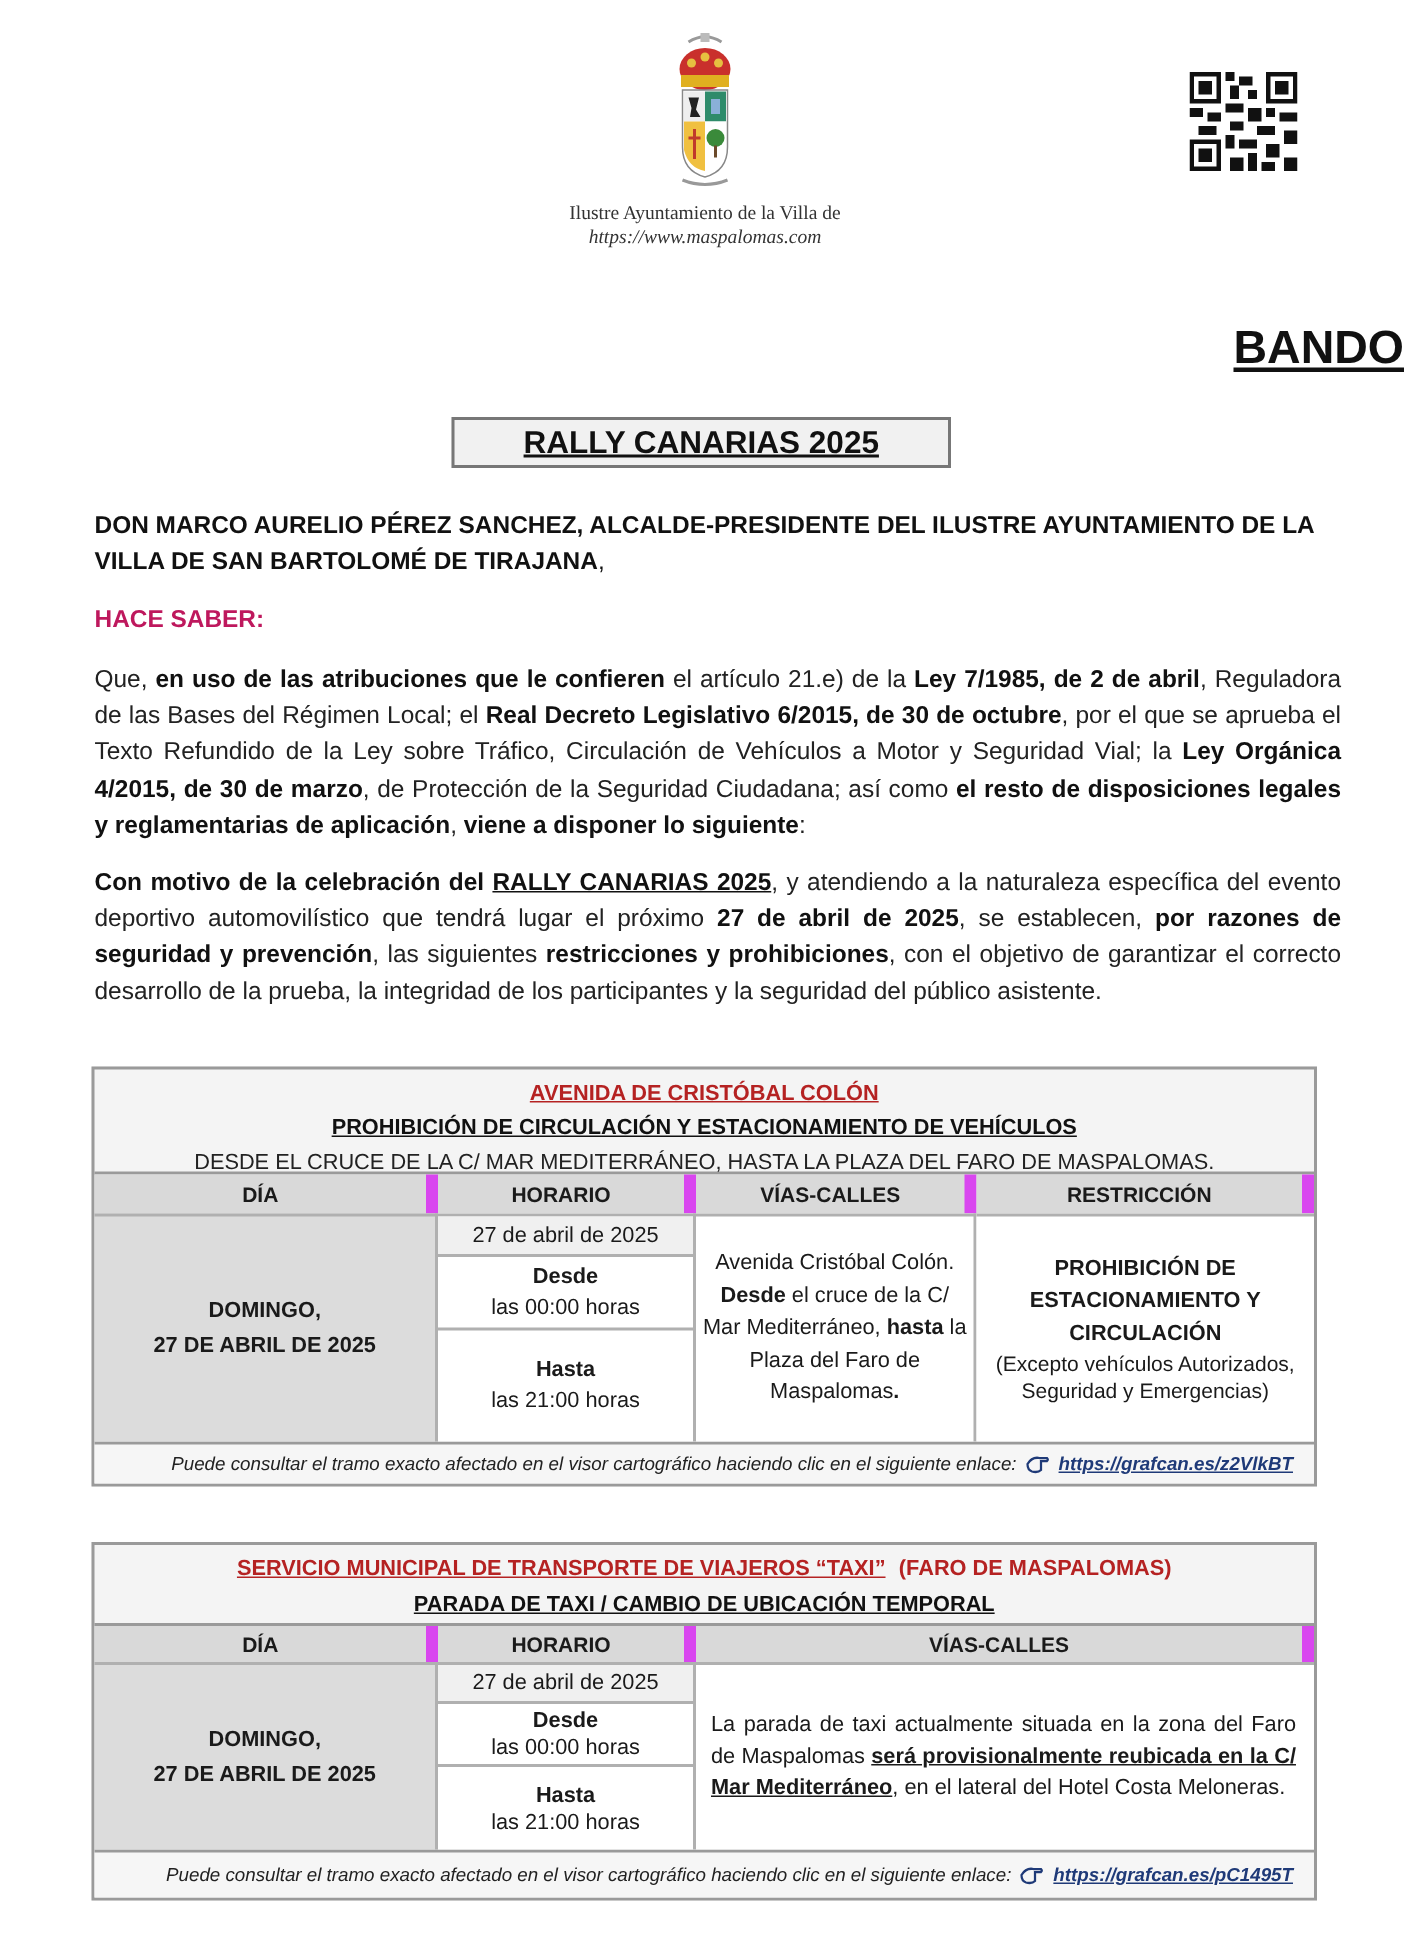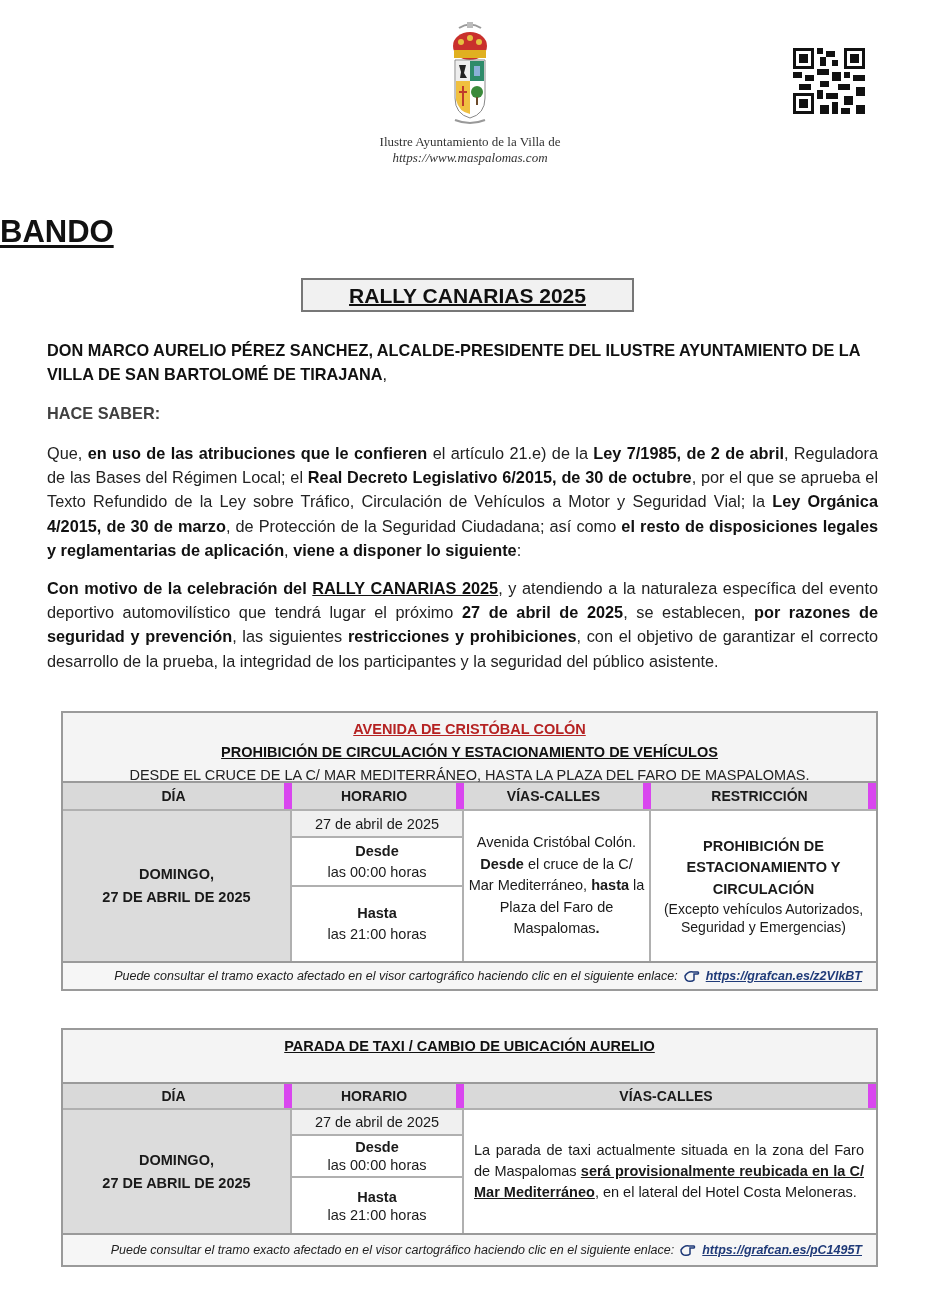--- a/index.html
+++ b/index.html
@@ -4,25 +4,25 @@
 <style>
   html, body { margin: 0; padding: 0; background: #ffffff; }
   body { width: 936px; height: 1305px; position: relative; overflow: hidden; font-family: "Liberation Sans", sans-serif; color: #1a1a1a; }
 
   .crest { position: absolute; left: 449px; top: 18px; width: 42px; height: 112px; }
   .qr { position: absolute; left: 793px; top: 48px; width: 72px; height: 66px; }
 
   .org { position: absolute; left: 300px; top: 134px; width: 340px; text-align: center; font-family: "Liberation Serif", serif; font-size: 13px; line-height: 16px; color: #333; }
   .org .url { font-style: italic; }
 
-  .bando { position: absolute; left: 0; top: 214px; width: 936px; text-align: left; font-size: 31px; font-weight: bold; text-decoration: underline; text-decoration-thickness: 3px; text-underline-offset: 3px; color: #111; }
+  .bando { position: absolute; left: 0; top: 214px; width: 936px; text-align: right; font-size: 31px; font-weight: bold; text-decoration: underline; text-decoration-thickness: 3px; text-underline-offset: 3px; color: #111; }
 
   .rally-box { position: absolute; left: 301px; top: 278px; width: 333px; height: 34px; border: 2px solid #777; background: #f1f1f1; box-sizing: border-box; text-align: center; font-size: 21px; font-weight: bold; line-height: 32px; text-decoration: underline; text-decoration-thickness: 2px; color: #111; }
 
-  .p { position: absolute; left: 47px; width: 831px; font-size: 16.3px; line-height: 24.2px; color: #222; }
+  .p { position: absolute; left: 63px; width: 831px; font-size: 16.3px; line-height: 24.2px; color: #222; }
   .p b { color: #111; }
   .justify { text-align: justify; }
   .u { text-decoration: underline; }
 
   .tbl { position: absolute; left: 61px; width: 817px; border: 2px solid #9a9a9a; box-sizing: border-box; background: #f4f4f4; }
   .tbl .hdr { text-align: center; }
   .red-title { color: #b52222; font-weight: bold; font-size: 14.5px; text-decoration: underline; }
   .red-plain { color: #b52222; font-weight: bold; font-size: 14.5px; }
   .sub-title { font-weight: bold; font-size: 14.5px; text-decoration: underline; color: #111; }
   .desc { font-size: 14.5px; color: #222; }
@@ -105,21 +105,21 @@
   <div class="url">https://www.maspalomas.com</div>
 </div>
 
 <div class="bando">BANDO</div>
 <div class="rally-box">RALLY CANARIAS 2025</div>
 
 <div class="p" style="top:338px; font-weight:bold; color:#111;">
   <span>DON MARCO AURELIO PÉREZ SANCHEZ, ALCALDE-PRESIDENTE DEL ILUSTRE AYUNTAMIENTO DE LA VILLA DE SAN BARTOLOMÉ DE TIRAJANA</span><span style="font-weight:normal">,</span>
 </div>
 
-<div class="p" style="top:401px; font-weight:bold; color:#404040;">HACE SABER:</div>
+<div class="p" style="top:401px; font-weight:bold; color:#be185d;">HACE SABER:</div>
 
 <div class="p justify" style="top:441px;">
   <span>Que, </span><b>en uso de las atribuciones que le confieren</b><span> el artículo 21.e) de la </span><b>Ley 7/1985, de 2 de abril</b><span>, Reguladora de las Bases del Régimen Local; el </span><b>Real Decreto Legislativo 6/2015, de 30 de octubre</b><span>, por el que se aprueba el Texto Refundido de la Ley sobre Tráfico, Circulación de Vehículos a Motor y Seguridad Vial; la </span><b>Ley Orgánica 4/2015, de 30 de marzo</b><span>, de Protección de la Seguridad Ciudadana; así como </span><b>el resto de disposiciones legales y reglamentarias de aplicación</b><span>, </span><b>viene a disponer lo siguiente</b><span>:</span>
 </div>
 
 <div class="p justify" style="top:576px;">
   <b>Con motivo de la celebración del </b><b class="u">RALLY CANARIAS 2025</b><span>, y atendiendo a la naturaleza específica del evento deportivo automovilístico que tendrá lugar el próximo </span><b>27 de abril de 2025</b><span>, se establecen, </span><b>por razones de seguridad y prevención</b><span>, las siguientes </span><b>restricciones y prohibiciones</b><span>, con el objetivo de garantizar el correcto desarrollo de la prueba, la integridad de los participantes y la seguridad del público asistente.</span>
 </div>
 
 <div class="tbl" style="top:711px;">
@@ -163,21 +163,22 @@
     <span>Puede consultar el tramo exacto afectado en el visor cartográfico haciendo clic en el siguiente enlace:</span>
     <svg class="hand" viewBox="0 0 16 14">
         <path d="M1 7 Q4 2 9 3 L14 3 Q15 4 14 5 L10 5 L10 11 Q8 13 4 12 Q1 11 1 7 Z" fill="none" stroke="#1f3a78" stroke-width="1.5"></path>
       </svg>
     <a>https://grafcan.es/z2VlkBT</a>
   </div>
 </div>
 
 <div class="tbl" style="top:1028px;">
   <div class="hdr" style="padding-top:4px; height:52px; box-sizing:border-box;">
-    <div style="line-height:24px;"><span class="sub-title">PARADA DE TAXI / CAMBIO DE UBICACIÓN AURELIO</span></div>
+    <div style="line-height:23px;"><span class="red-title">SERVICIO MUNICIPAL DE TRANSPORTE DE VIAJEROS “TAXI”</span>&nbsp;&nbsp;<span class="red-plain">(FARO DE MASPALOMAS)</span></div>
+    <div style="line-height:24px;"><span class="sub-title">PARADA DE TAXI / CAMBIO DE UBICACIÓN TEMPORAL</span></div>
   </div>
   <div class="grid" style="grid-template-columns:229px 172px 412px; grid-template-rows:24px 125px;">
     <div class="colh">DÍA</div>
     <div class="colh">HORARIO</div>
     <div class="colh">VÍAS-CALLES</div>
 
     <div class="cell day" style="flex-direction:column;">
       <div>DOMINGO,</div>
       <div>27 DE ABRIL DE 2025</div>
     </div>

